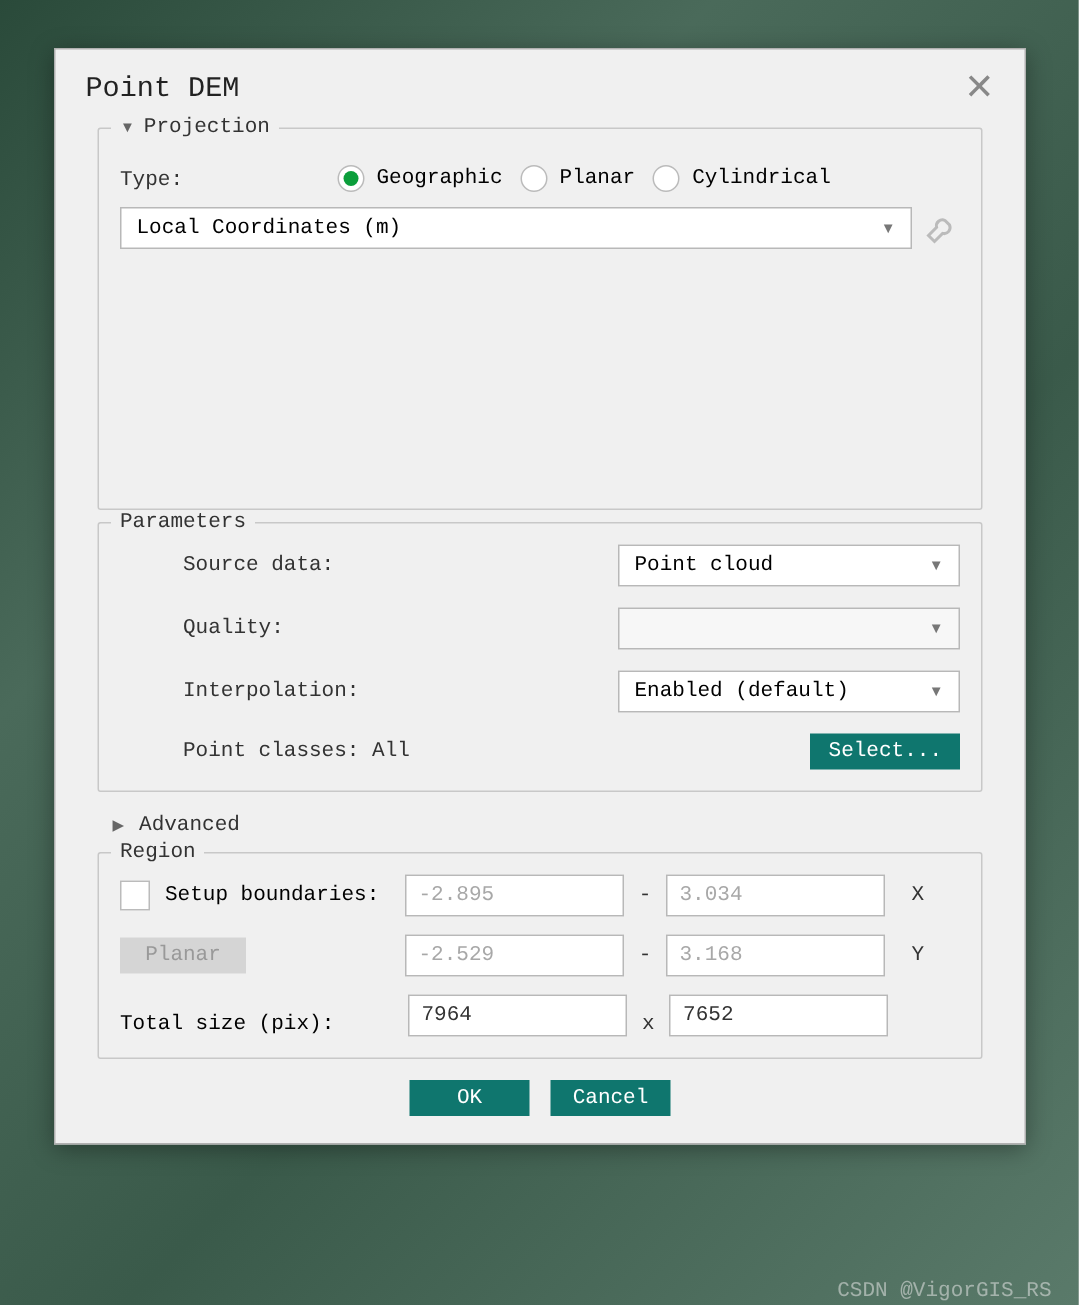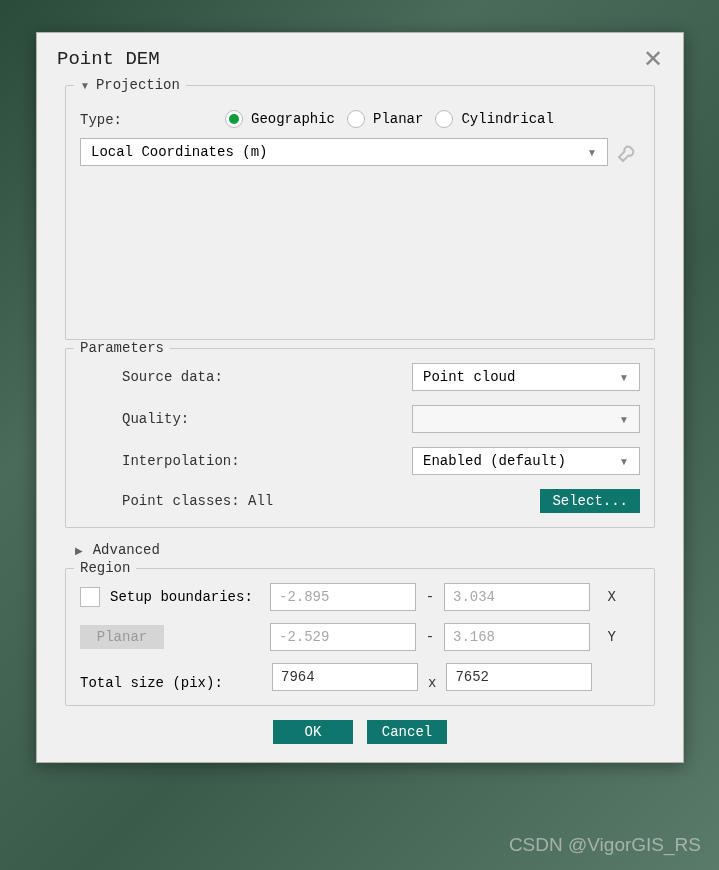--- a/index.html
+++ b/index.html
@@ -208,25 +208,25 @@
     .size-input { width: 146px; }
     .x-sep { margin: 0 10px; color: #333; }
     .dialog-footer {
       display: flex;
       justify-content: center;
       gap: 14px;
       padding: 6px 0 4px 0;
     }
     .watermark {
       position: absolute;
-      bottom: 14px;
+      bottom: 1px;
       right: 18px;
       color: rgba(230,230,230,0.55);
-      font-family: Liberation Sans, sans-serif;
-      font-size: 19px;
+      font-family: Liberation Mono, monospace;
+      font-size: 14px;
     }
   </style>
 </head>
 <body>
 
 <div class="bg-texture"></div>
 
 <div class="dialog">
   <div class="dialog-header">
     <div class="dialog-title">Point DEM</div>

